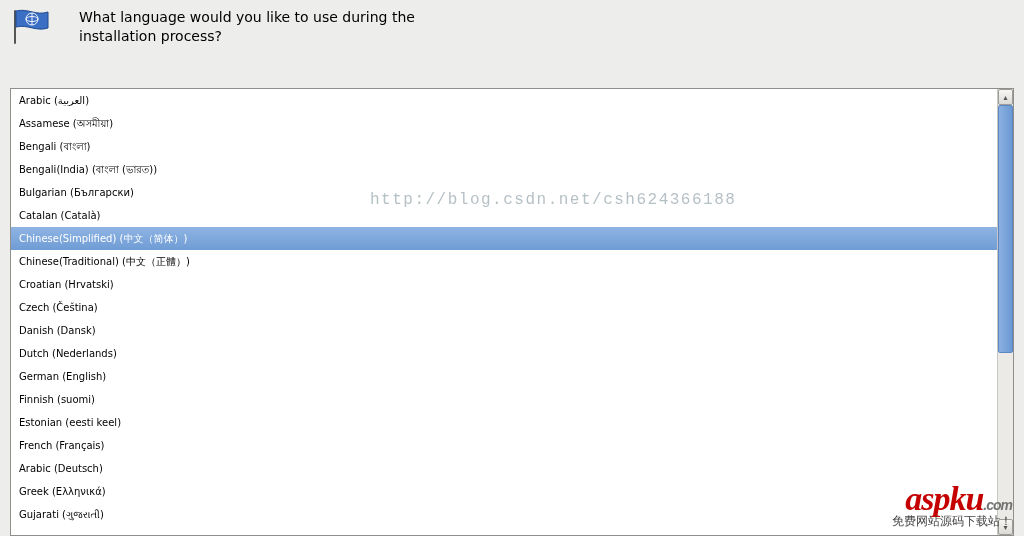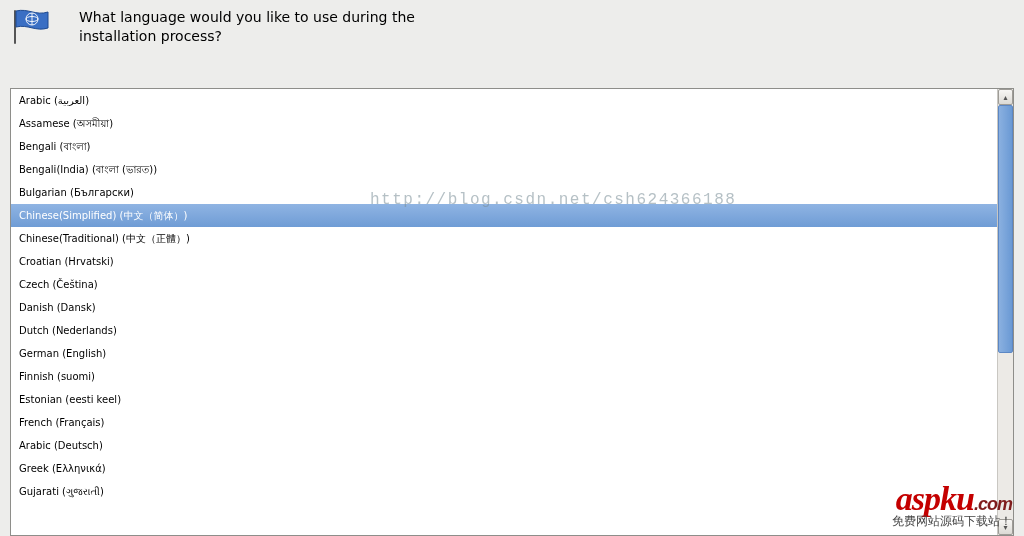--- a/index.html
+++ b/index.html
@@ -119,21 +119,21 @@
     }
     .watermark-brand .big {
       font-family: "Comic Sans MS", "Arial Rounded MT Bold", cursive, sans-serif;
       font-weight: 900;
       font-size: 34px;
       font-style: italic;
       letter-spacing: -1px;
       line-height: 0.9;
     }
     .watermark-brand .big .red { color: #c40000; font-family: Liberation Serif, serif; }
-    .watermark-brand .big .dot { color: #7f1d1d; font-size: 18px; }
+    .watermark-brand .big .dot { color: #737373; font-size: 14px; }
     .watermark-brand .sub {
       font-size: 12px;
       color: #444;
       margin-top: -2px;
     }
   </style>
 </head>
 <body>
 
 <div class="header">
@@ -148,20 +148,21 @@
 </div>
 
 <div class="list-frame">
   <div class="list-inner">
     <div class="lang-list" id="lang-list">
         <div class="lang-item">Arabic (العربية)</div>
         <div class="lang-item">Assamese (অসমীয়া)</div>
         <div class="lang-item">Bengali (বাংলা)</div>
         <div class="lang-item">Bengali(India) (বাংলা (ভারত))</div>
         <div class="lang-item">Bulgarian (Български)</div>
+        <div class="lang-item">Catalan (Català)</div>
         <div class="lang-item selected">Chinese(Simplified) (中文（简体）)</div>
         <div class="lang-item">Chinese(Traditional) (中文（正體）)</div>
         <div class="lang-item">Croatian (Hrvatski)</div>
         <div class="lang-item">Czech (Čeština)</div>
         <div class="lang-item">Danish (Dansk)</div>
         <div class="lang-item">Dutch (Nederlands)</div>
         <div class="lang-item">German (English)</div>
         <div class="lang-item">Finnish (suomi)</div>
         <div class="lang-item">Estonian (eesti keel)</div>
         <div class="lang-item">French (Français)</div>

